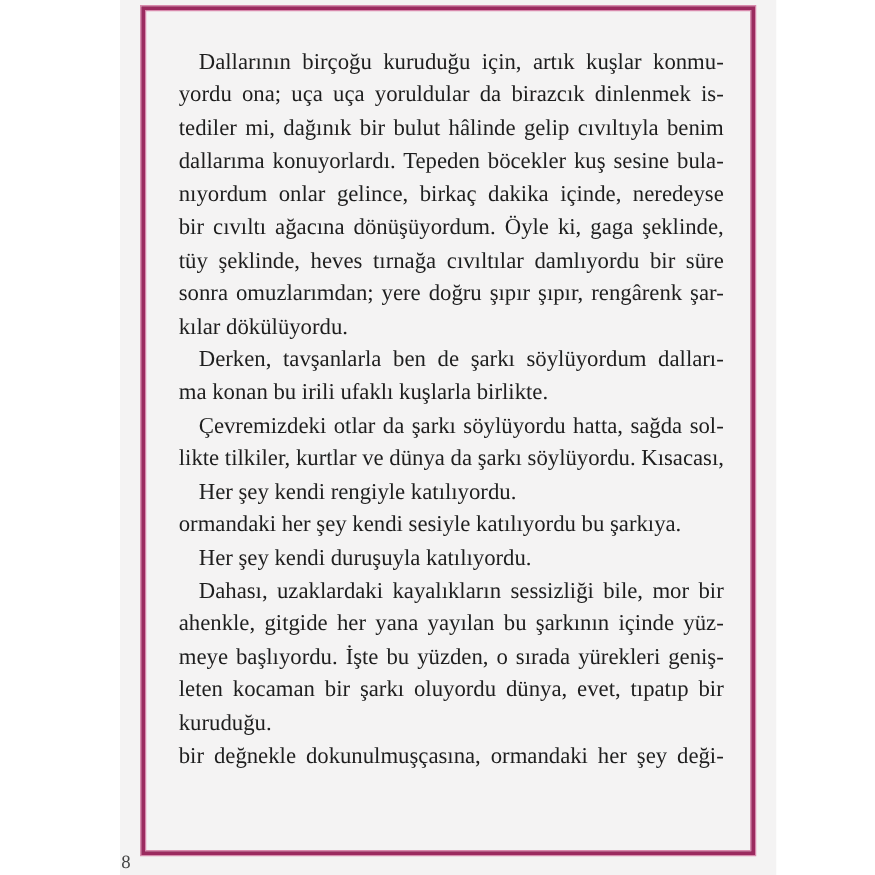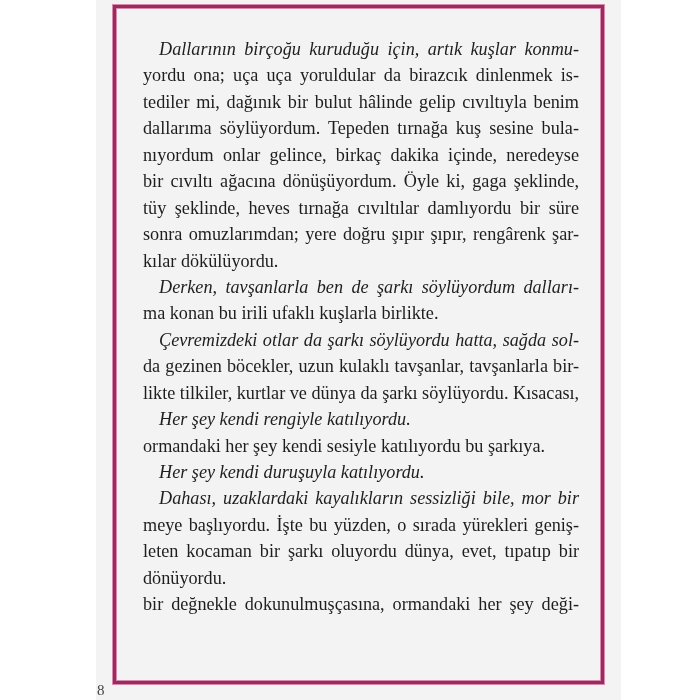--- a/index.html
+++ b/index.html
@@ -43,55 +43,54 @@
       white-space: nowrap;
       text-align-last: justify;
       text-align: justify;
       height: 26.45px;
     }
     .line.last {
       text-align-last: left;
     }
     .line.indent {
       padding-left: 16px;
-      font-style: italic;
     }
     .page-number {
       position: absolute;
       left: 97px;
       top: 682px;
       font-family: "Liberation Serif", "DejaVu Serif", serif;
       font-size: 15px;
       color: #444;
     }
   </style>
 </head>
 <body>
 
 <div class="page"></div>
 <div class="frame" style="border-color: rgb(155, 42, 95);"></div>
 
 <div class="text">
   <span class="line indent">Dallarının birçoğu kuruduğu için, artık kuşlar konmu-</span>
   <span class="line">yordu ona; uça uça yoruldular da birazcık dinlenmek is-</span>
   <span class="line">tediler mi, dağınık bir bulut hâlinde gelip cıvıltıyla benim</span>
-  <span class="line">dallarıma söylüyordum. Tepeden tırnağa kuş sesine bula-</span>
+  <span class="line">dallarıma konuyorlardı. Tepeden böcekler kuş sesine bula-</span>
   <span class="line">nıyordum onlar gelince, birkaç dakika içinde, neredeyse</span>
   <span class="line">bir cıvıltı ağacına dönüşüyordum. Öyle ki, gaga şeklinde,</span>
   <span class="line">tüy şeklinde, heves tırnağa cıvıltılar damlıyordu bir süre</span>
   <span class="line">sonra omuzlarımdan; yere doğru şıpır şıpır, rengârenk şar-</span>
   <span class="line last">kılar dökülüyordu.</span>
   <span class="line indent">Derken, tavşanlarla ben de şarkı söylüyordum dalları-</span>
   <span class="line last">ma konan bu irili ufaklı kuşlarla birlikte.</span>
   <span class="line indent">Çevremizdeki otlar da şarkı söylüyordu hatta, sağda sol-</span>
-  <span class="line">da gezinen böcekler, uzun kulaklı tavşanlar, tavşanlarla bir-</span>
   <span class="line">likte tilkiler, kurtlar ve dünya da şarkı söylüyordu. Kısacası,</span>
   <span class="line indent last">Her şey kendi rengiyle katılıyordu.</span>
   <span class="line last">ormandaki her şey kendi sesiyle katılıyordu bu şarkıya.</span>
   <span class="line indent last">Her şey kendi duruşuyla katılıyordu.</span>
   <span class="line indent">Dahası, uzaklardaki kayalıkların sessizliği bile, mor bir</span>
+  <span class="line">ahenkle, gitgide her yana yayılan bu şarkının içinde yüz-</span>
   <span class="line">meye başlıyordu. İşte bu yüzden, o sırada yürekleri geniş-</span>
   <span class="line">leten kocaman bir şarkı oluyordu dünya, evet, tıpatıp bir</span>
-  <span class="line last">dönüyordu.</span>
+  <span class="line last">kuruduğu.</span>
   <span class="line">bir değnekle dokunulmuşçasına, ormandaki her şey deği-</span>
 </div>
 
 <div class="page-number">8</div>
 
 </body></html>

